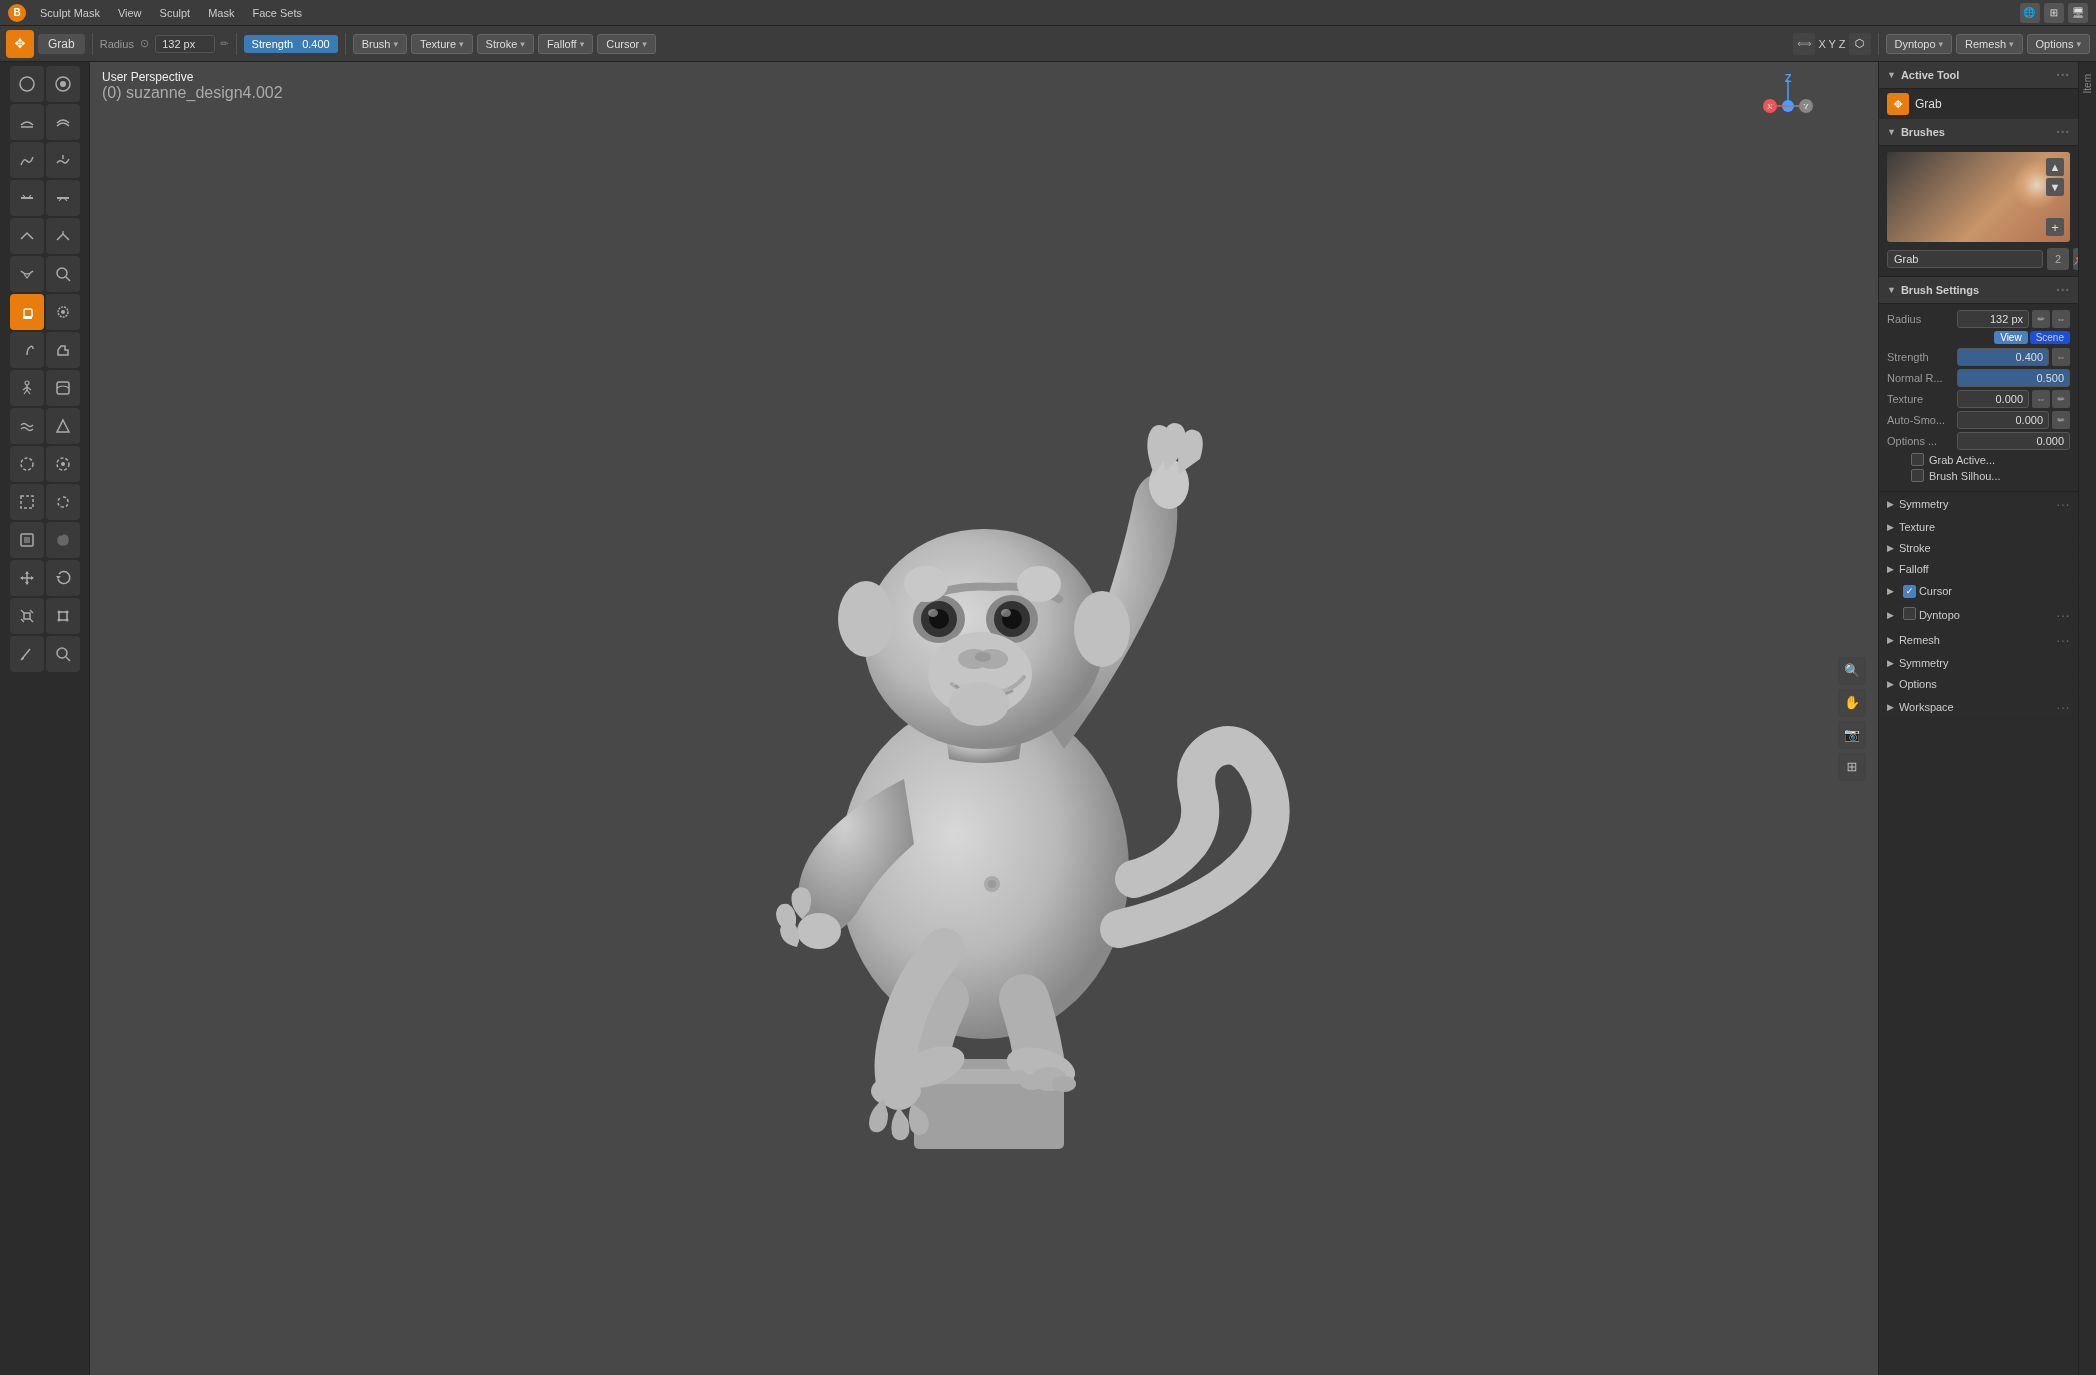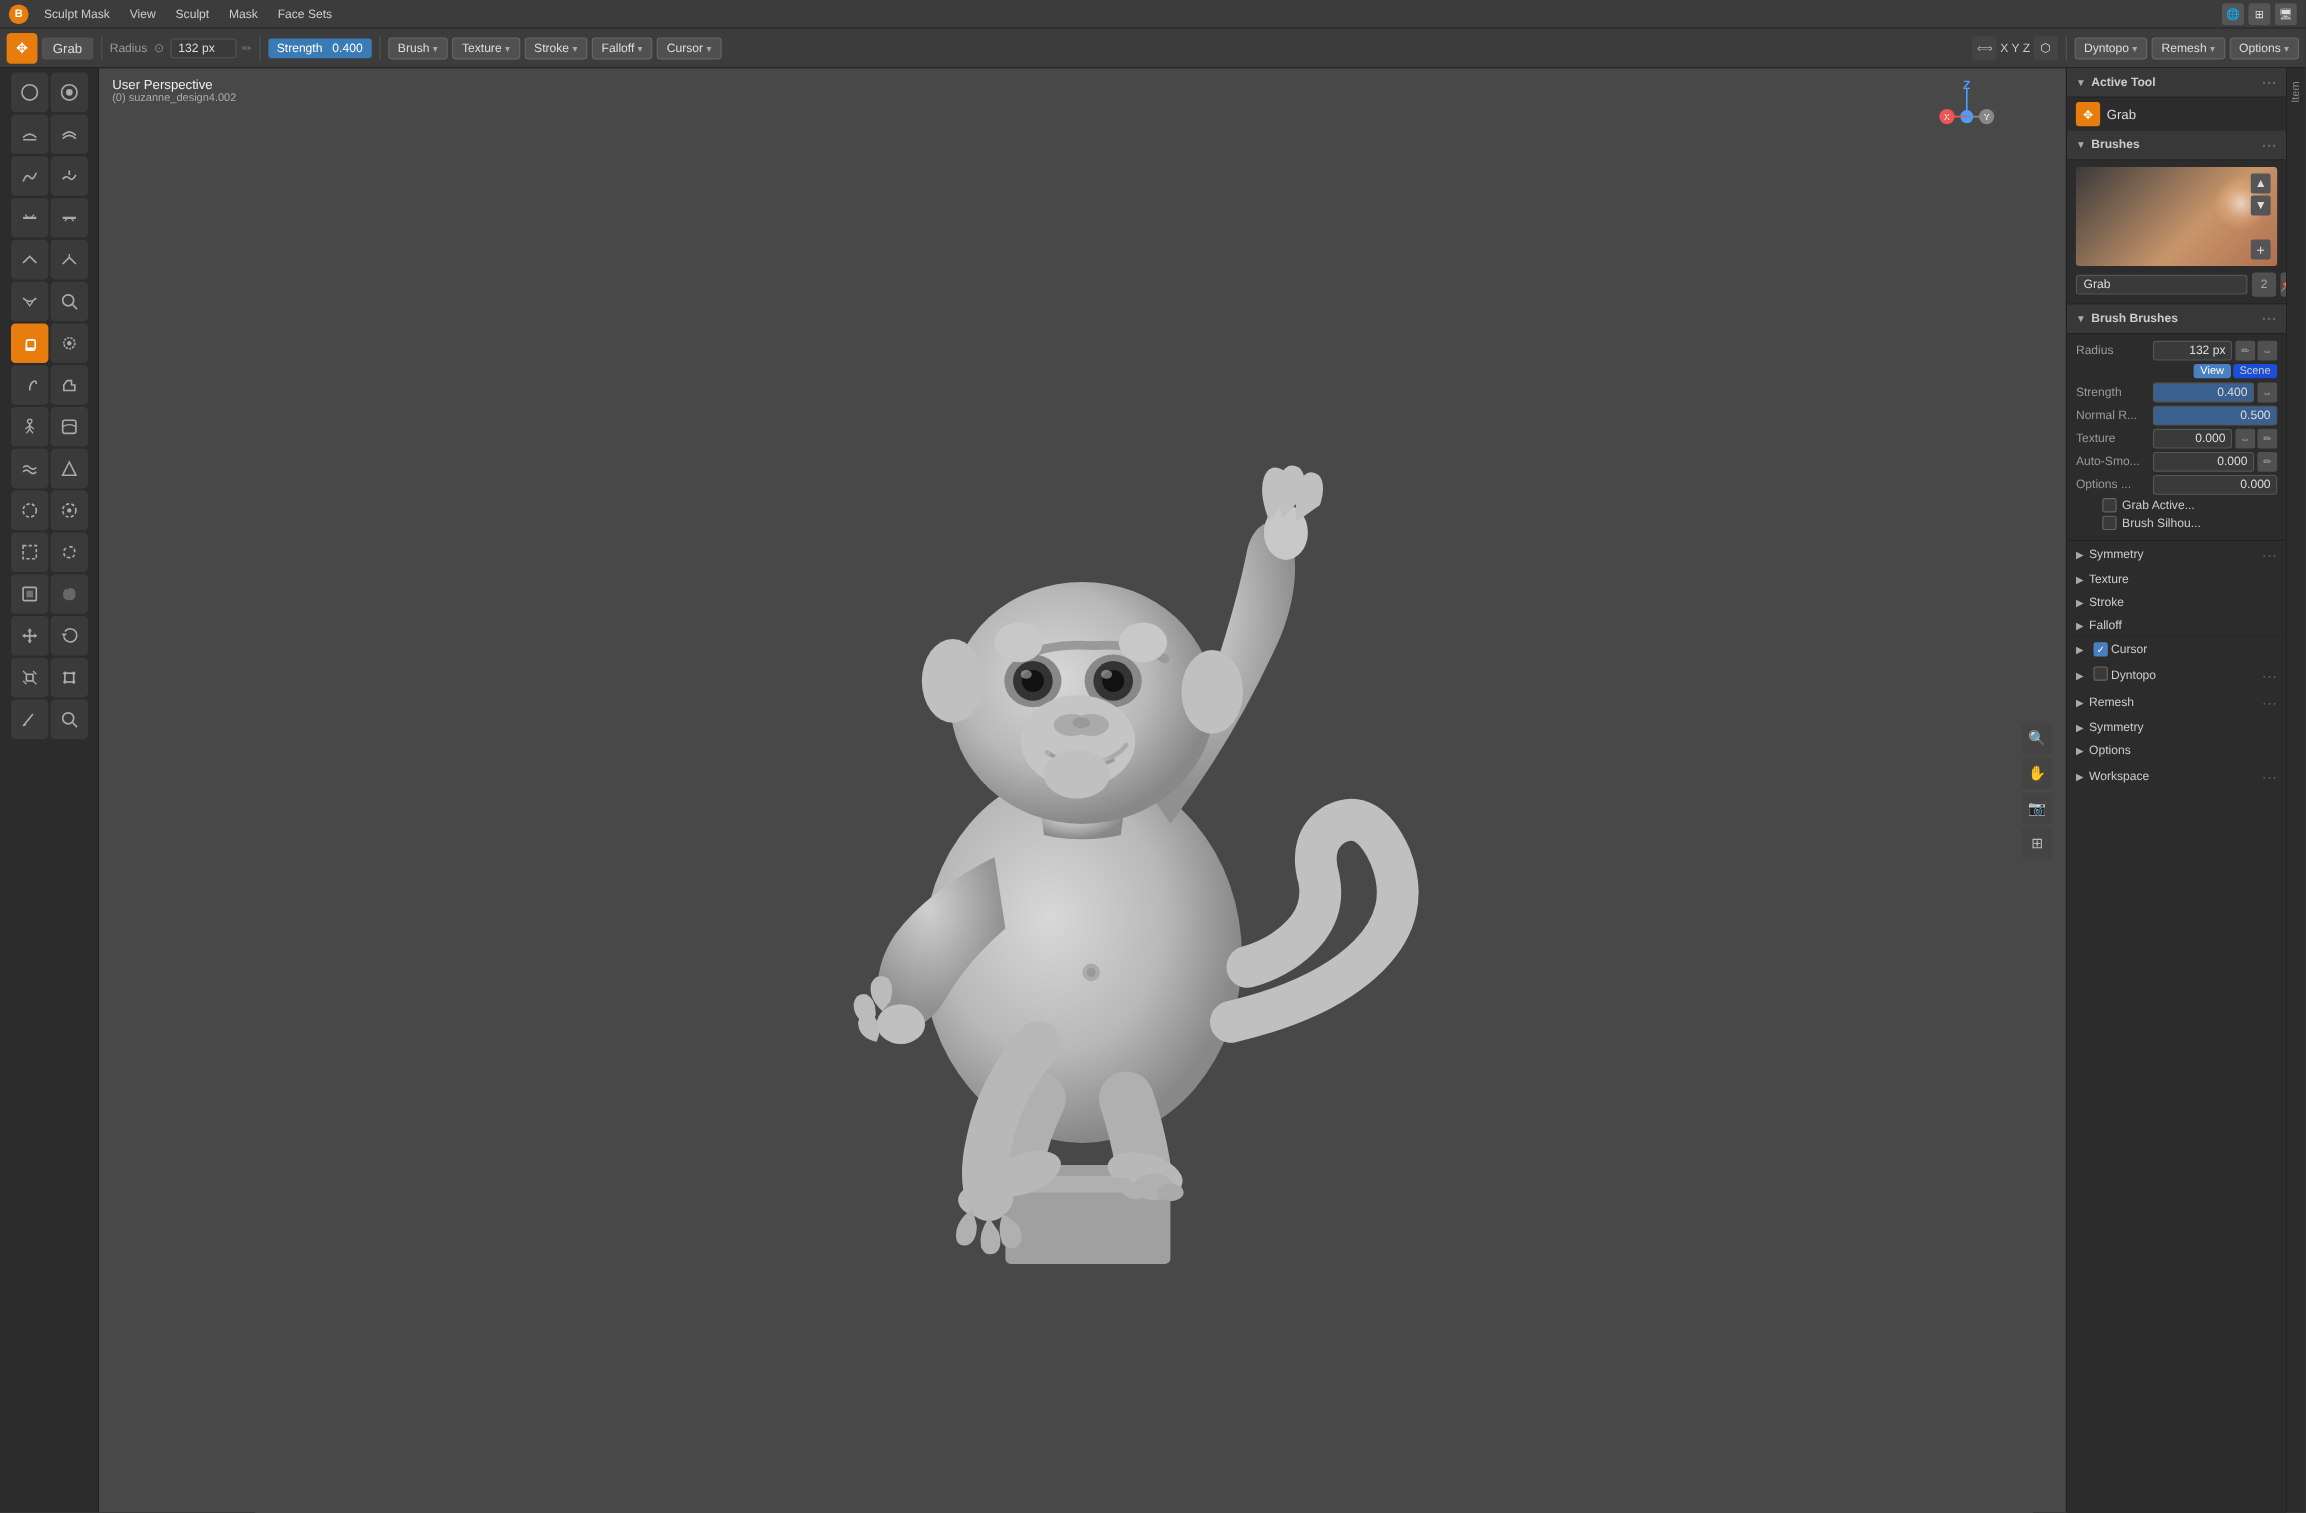--- a/index.html
+++ b/index.html
@@ -162,21 +162,21 @@
       position: relative;
       overflow: hidden;
     }
     .viewport-header {
       position: absolute;
       top: 8px; left: 12px;
       color: #ddd;
       font-size: 11px;
     }
     .viewport-header-title { font-size: 12px; color: #eee; }
-    .viewport-header-sub { font-size: 10px; color: #aaa; }
+    .viewport-header-sub { font-size: 16px; color: #aaa; }
 
     
     .model-container {
       width: 100%; height: 100%;
       display: flex; align-items: center; justify-content: center;
     }
     .model-svg {
       width: 680px; height: 860px;
     }
 
@@ -844,21 +844,21 @@
       <div class="brush-nav-row">
         <input class="brush-name-field" value="Grab" style="">
         <div class="brush-nav-btn" style="font-size:11px;min-width:22px;">2</div>
         <div class="brush-nav-btn">📌</div>
 
       </div>
     </div>
 
     <div class="panel-section-header">
       <span class="collapse-arrow">▼</span>
-      <span>Brush Brushes</span>
+      <span>Brush Settings</span>
       <span style="margin-left:auto; color:#666; font-size:14px;">···</span>
     </div>
     <div class="panel-section-content">
 
       <div class="bs-row">
         <span class="bs-label">Radius</span>
         <span class="bs-value" style="flex:1;">132 px</span>
         <div class="bs-btn-pair">
           <div class="bs-small-btn">✏</div>
           <div class="bs-small-btn">⇔</div>

